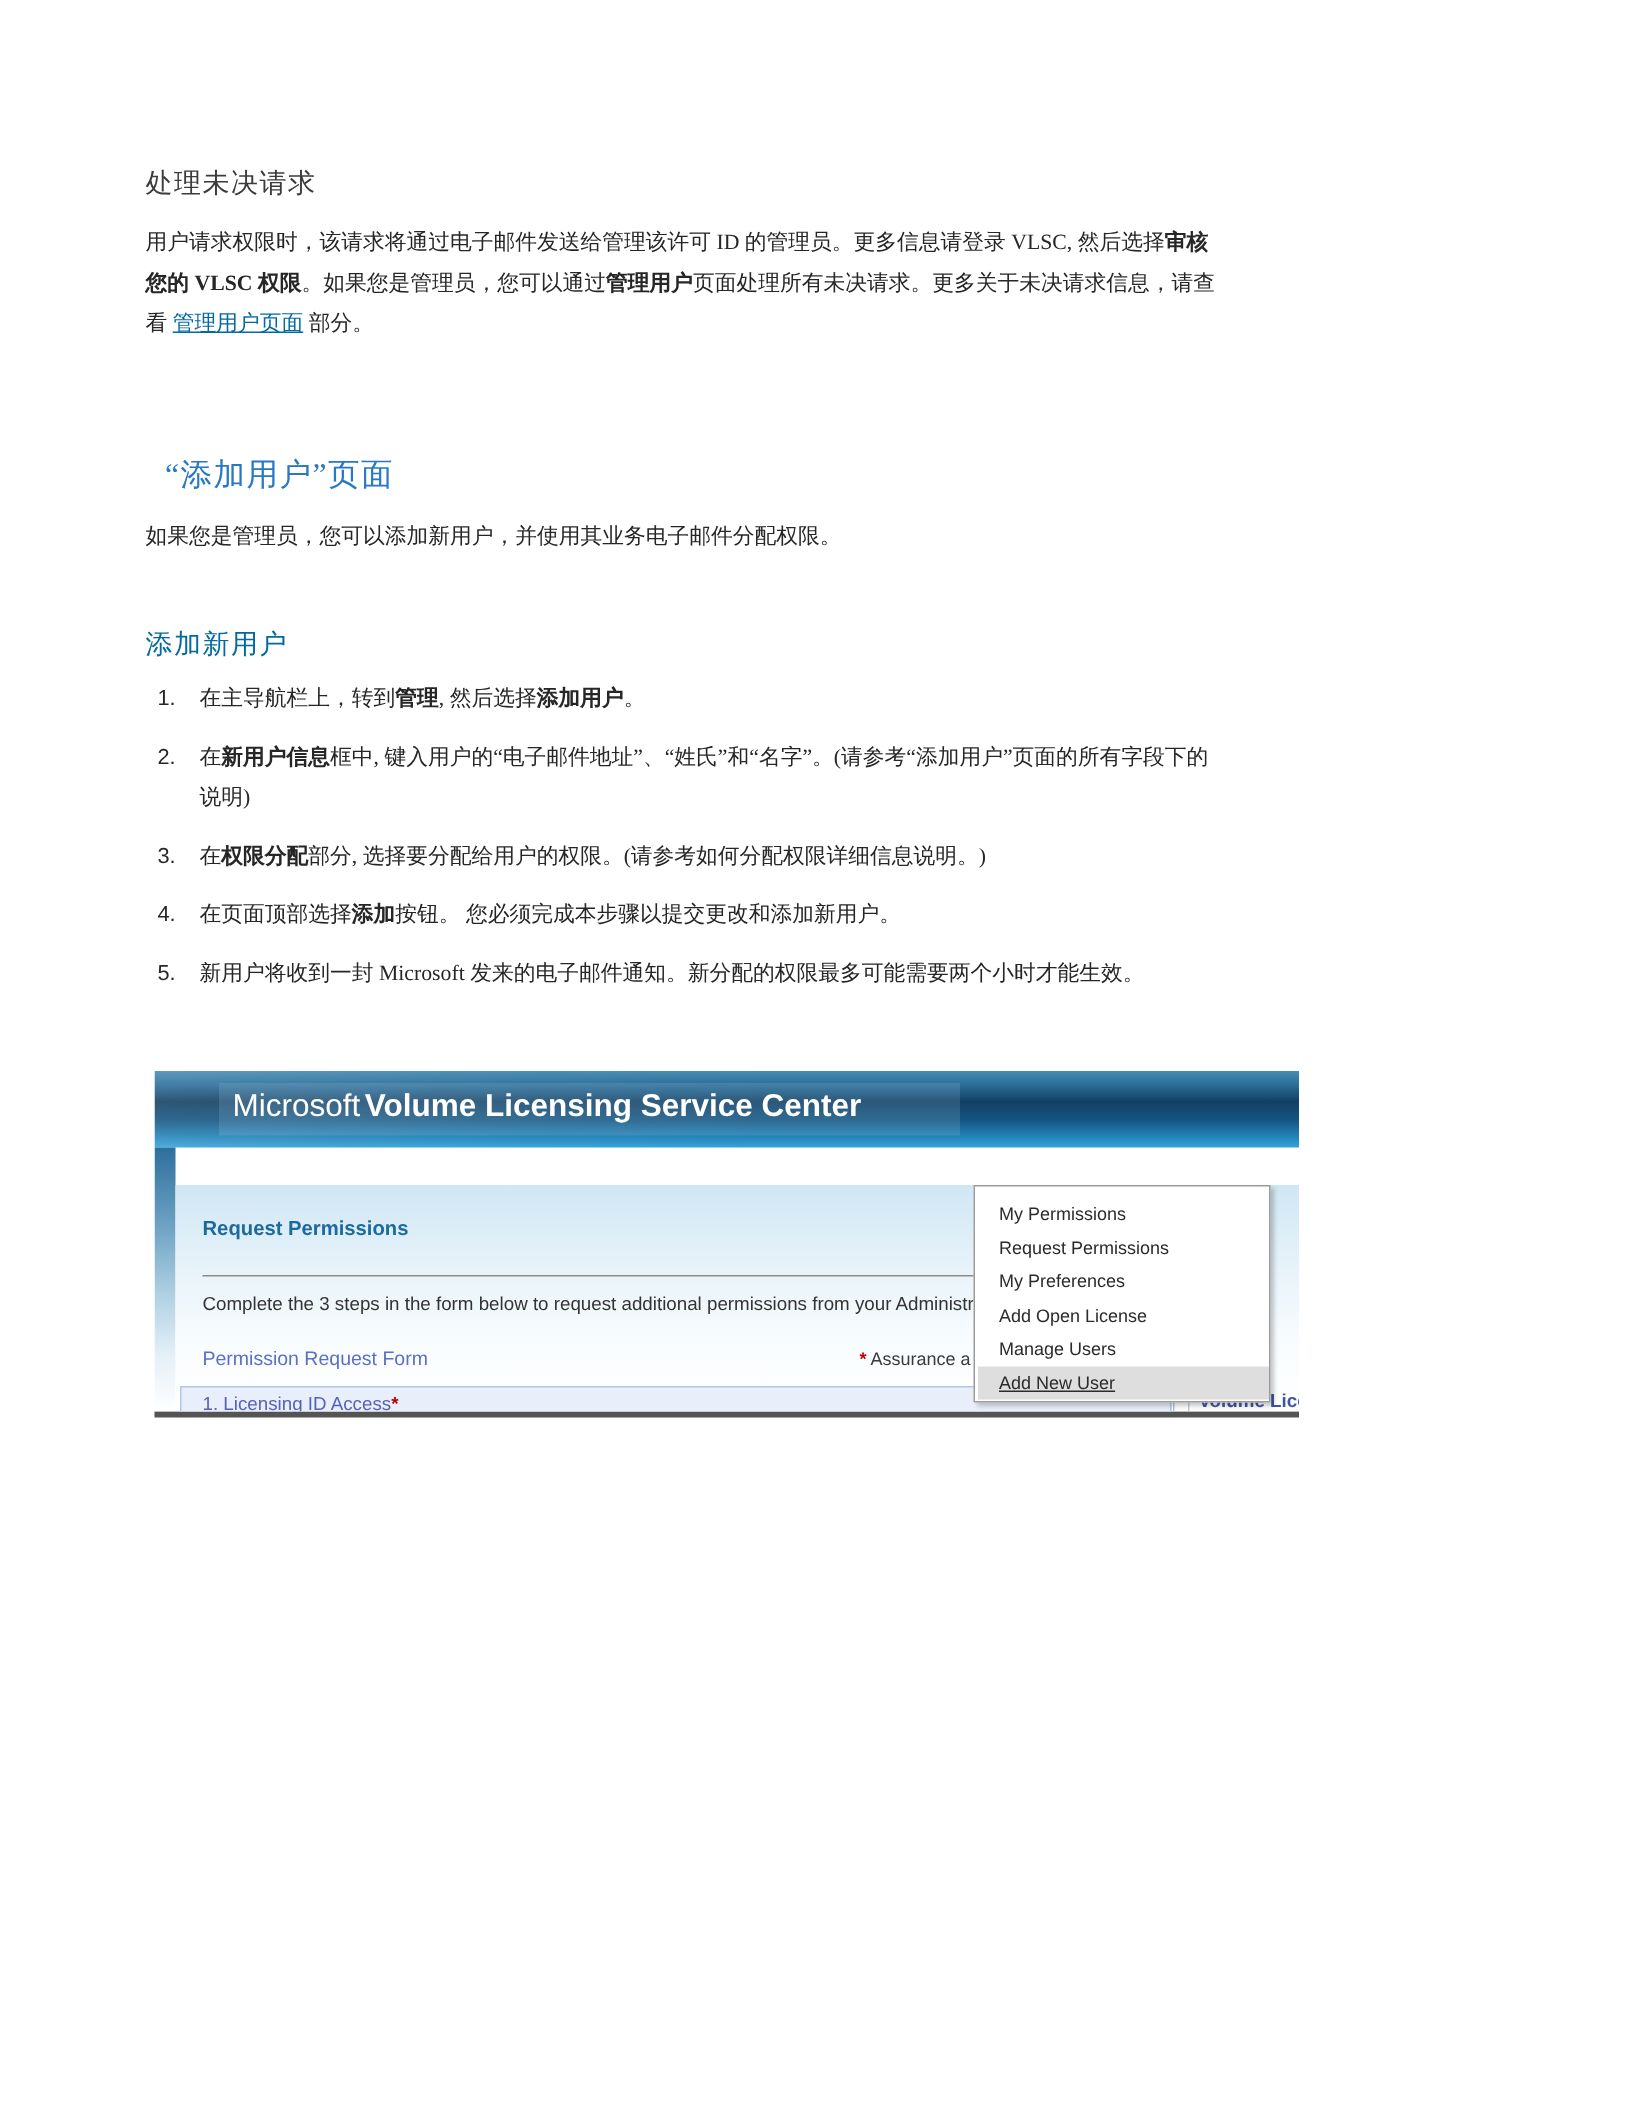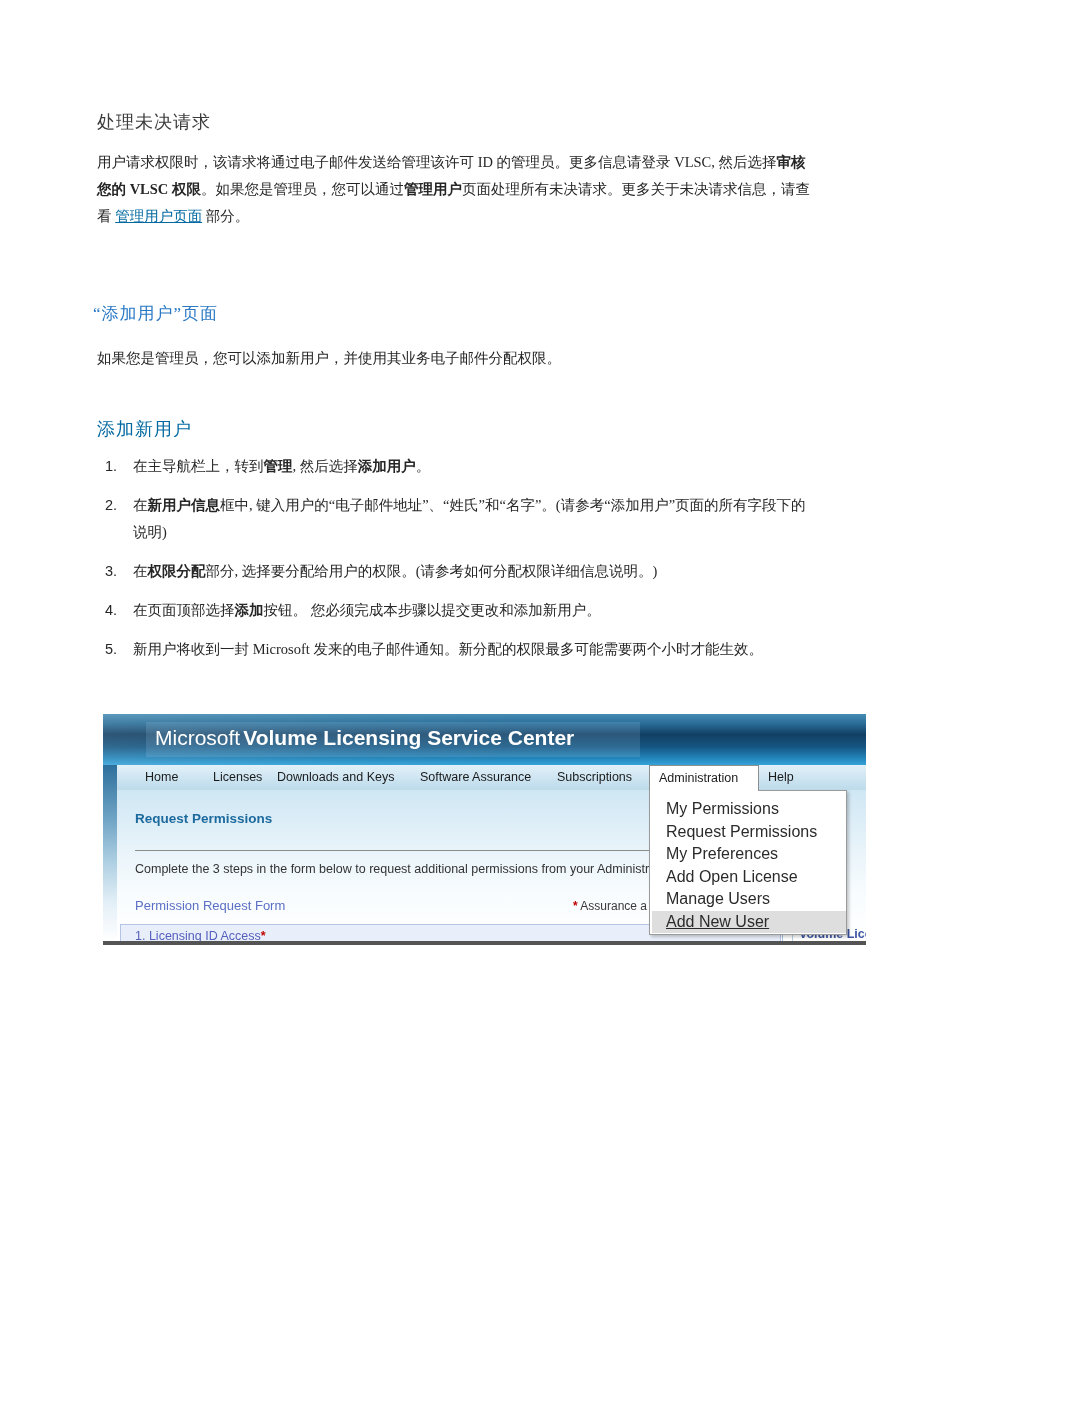--- a/index.html
+++ b/index.html
@@ -6,21 +6,21 @@
   .page {
     position:relative; width:1084px; height:1403px; background:#ffffff;
     font-family:"Liberation Serif", serif; color:#262626; overflow:hidden;
   }
 
   
   .doc-h1 { position:absolute; left:97px; top:110px; font-size:18px; font-weight:400; color:#3c3c3c; letter-spacing:1px; }
   .doc-p1 { position:absolute; left:97px; top:149px; width:722px; font-size:14.5px; line-height:27px; }
   .doc-p1 strong, .step strong { font-weight:700; }
   a.doclink { color:#0369a1; text-decoration:underline; cursor:pointer; }
-  .doc-h2 { position:absolute; left:93px; top:302px; font-size:17px; font-weight:400; color:#2878c4; letter-spacing:1px; }
+  .doc-h2 { position:absolute; left:110px; top:302px; font-size:21px; font-weight:400; color:#2878c4; letter-spacing:1px; }
   .doc-p2 { position:absolute; left:97px; top:345px; width:722px; font-size:14.5px; line-height:27px; }
   .doc-h3 { position:absolute; left:97px; top:417px; font-size:18px; font-weight:400; color:#0369a1; letter-spacing:1px; }
   .steps { position:absolute; left:97px; top:453px; width:718px; font-size:14.5px; }
   .step { display:flex; margin-bottom:12px; }
   .step-num { width:36px; box-sizing:border-box; padding-left:8px; line-height:27px; font-family:"Liberation Sans", sans-serif; }
   .step-body { flex:1; line-height:27px; }
 
   
   .vlsc {
     position:absolute; left:103px; top:714px; width:763px; height:227px;
@@ -74,21 +74,21 @@
   .br-cell .inner { position:absolute; left:9px; top:0; height:17px; border-left:1px solid #b6cfe3; }
   .br-cell .txt { position:absolute; left:16px; top:3px; font-size:12.5px; font-weight:700; color:#3c55a5; white-space:nowrap; }
 
   .dropdown {
     position:absolute; left:546px; top:76px; width:198px; height:145px; box-sizing:border-box;
     background:#ffffff; border:1px solid #9a9a9a; z-index:5;
     box-shadow:2px 2px 3px rgba(0,0,0,0.22);
   }
   .dropdown .mi {
     position:relative; height:22px; line-height:22px; margin-top:0.5px;
-    padding-left:16px; font-size:16px; color:#2b2b2b; white-space:nowrap; cursor:pointer;
+    padding-left:16px; font-size:12px; color:#2b2b2b; white-space:nowrap; cursor:pointer;
   }
   .dropdown .mi:first-child { margin-top:7px; }
   .dropdown .mi.active {
     background:#dedede; margin-left:2px; padding-left:14px;
     text-decoration:underline;
   }
 </style>
 </head>
 <body>
 
@@ -133,31 +133,20 @@
 
     <div class="vlsc-header">
       <div class="brand-hilite"></div>
       <div class="brand">
         <span class="pre">Microsoft</span><span class="ttl">Volume Licensing Service Center</span>
       </div>
     </div>
 
     <div class="vlsc-leftstrip"></div>
 
-    <div class="vlsc-nav">
-      <span class="tab" style="left:28px">Home</span>
-      <span class="tab" style="left:96px">Licenses</span>
-      <span class="tab" style="left:160px">Downloads and Keys</span>
-      <span class="tab" style="left:303px">Software Assurance</span>
-      <span class="tab" style="left:440px">Subscriptions</span>
-      <span class="admin-tab">
-        <span class="lbl">Administration</span>
-      </span>
-      <span class="tab" style="left:651px">Help</span>
-    </div>
 
     <div class="vlsc-body">
       <div class="rp-heading">Request Permissions</div>
       <div class="rp-line"></div>
       <div class="rp-intro">Complete the 3 steps in the form below to request additional permissions from your Administr</div>
       <div class="prf-title">Permission Request Form</div>
       <div class="req-note"><span class="red-star">*</span><span> Assurance a r</span></div>
       <div class="sec-box">
         <span class="sec-lbl"><span>1. Licensing ID Access</span><span class="red-star">*</span></span>
       </div>

